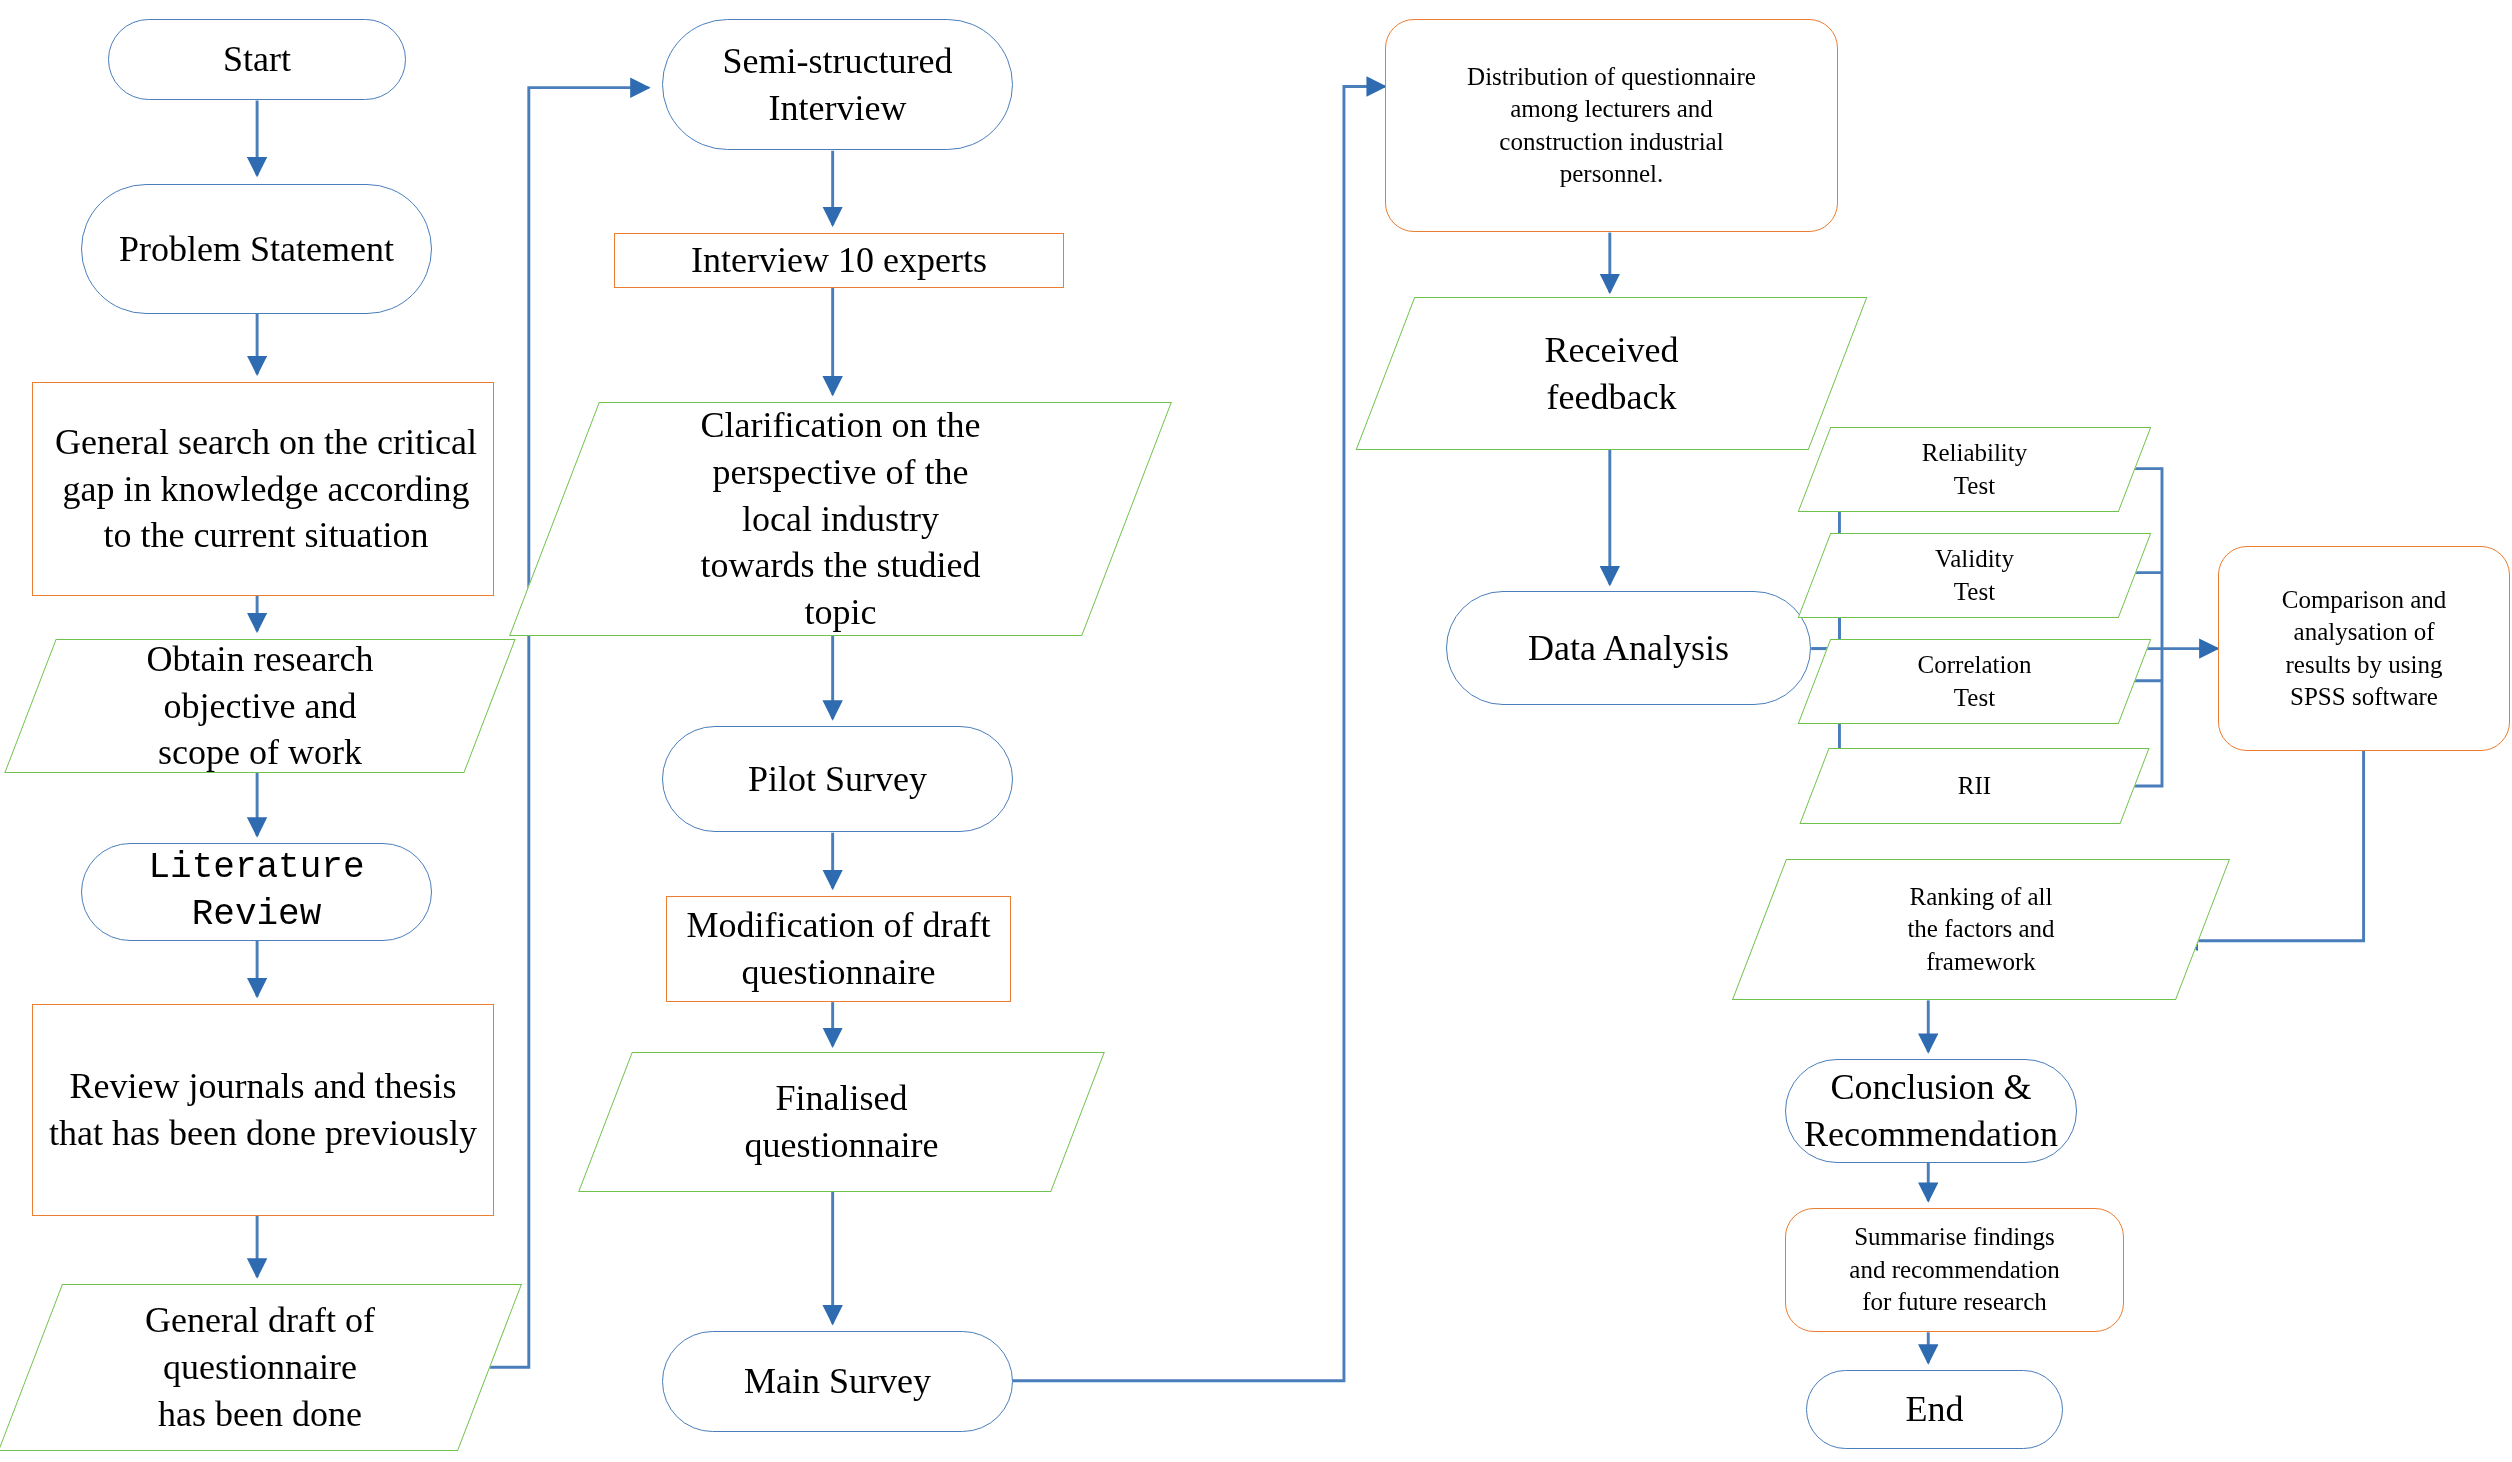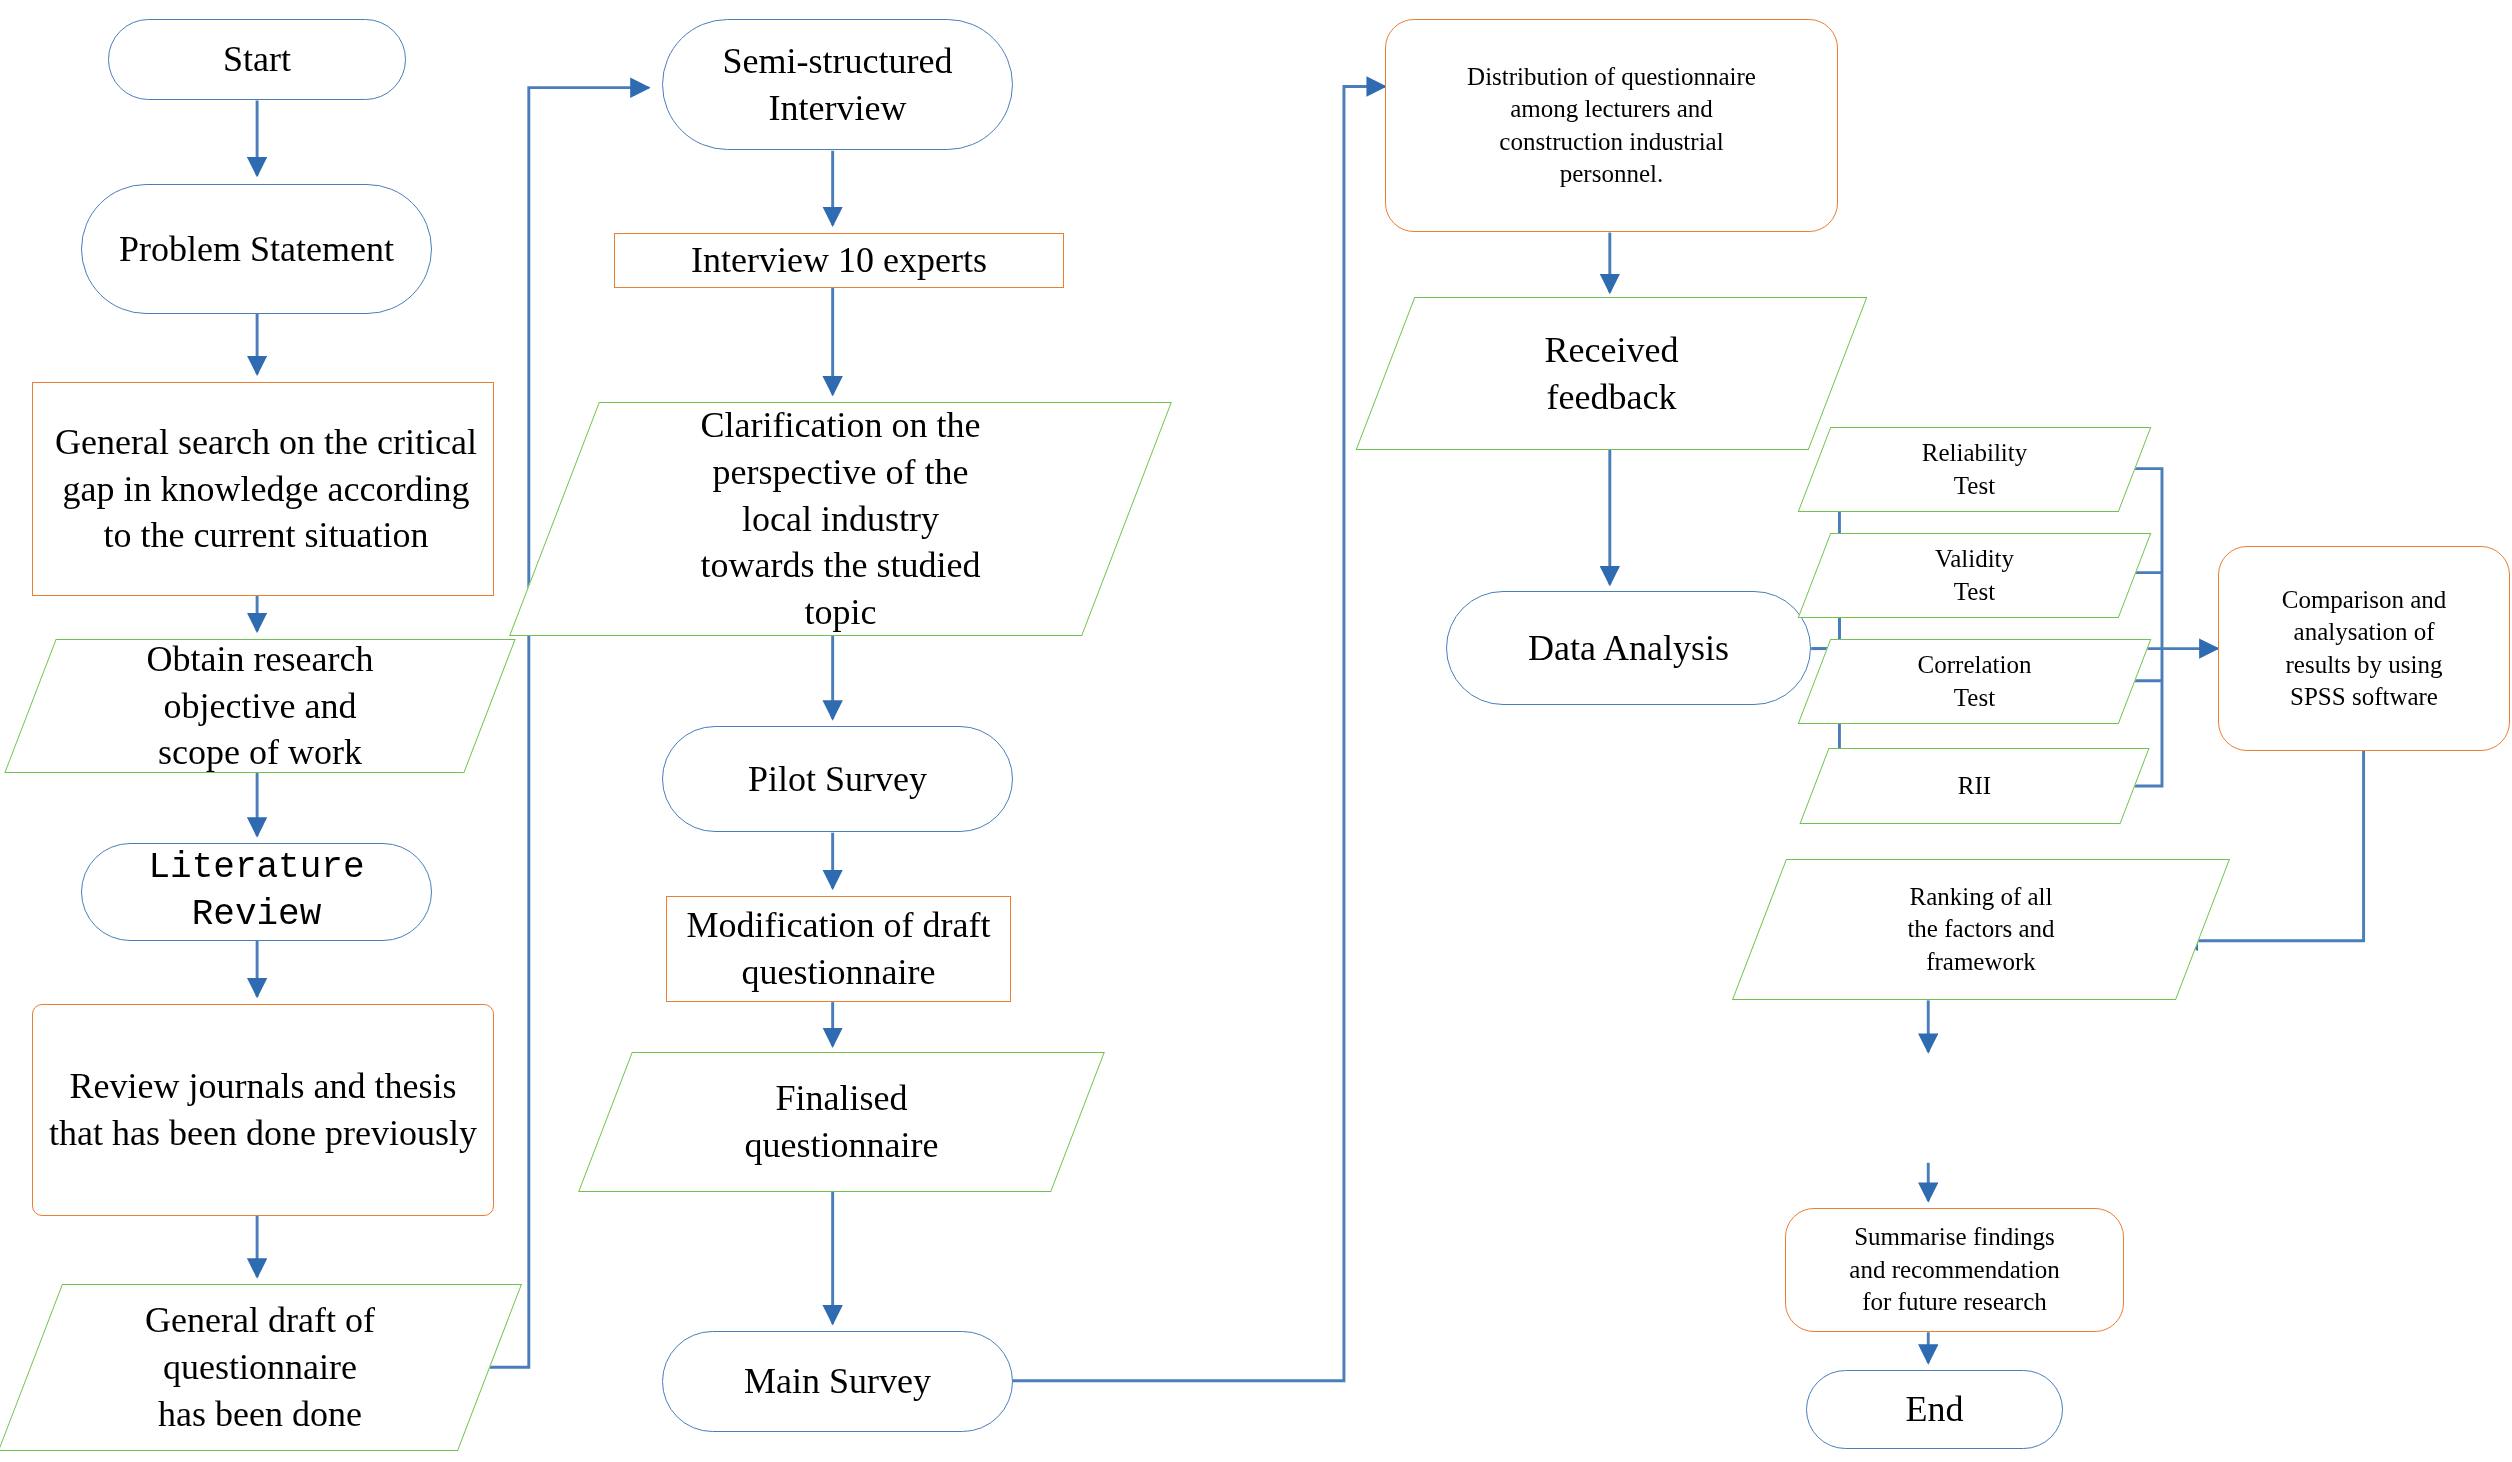--- a/index.html
+++ b/index.html
@@ -130,21 +130,21 @@
   <div class="node shape-para fs-48" style="left:30px;top:639px;width:460px;height:134px;">
     <span class="txt">Obtain research
 objective and
 scope of work</span>
   </div>
 
   <div class="node shape-capsule fs-48" style="left:81px;top:843px;width:351px;height:98px;font-family:Liberation Mono, monospace;">
     <span class="txt">Literature Review</span>
   </div>
 
-  <div class="node shape-rect fs-48" style="left:32px;top:1004px;width:462px;height:212px;border-radius:10px;">
+  <div class="node shape-rect fs-48" style="left:32px;top:1004px;width:462px;height:212px;">
     <span class="txt">Review journals and thesis
 that has been done previously</span>
   </div>
 
   <div class="node shape-para fs-48" style="left:30px;top:1284px;width:460px;height:167px;">
     <span class="txt">General draft of
 questionnaire
 has been done</span>
   </div>
 
@@ -224,20 +224,24 @@
 results by using
 SPSS software</span>
   </div>
 
   <div class="node shape-para fs-46" style="left:1759px;top:859px;width:444px;height:141px;">
     <span class="txt">Ranking of all
 the factors and
 framework</span>
   </div>
 
+  <div class="node shape-capsule fs-48" style="left:1785px;top:1059px;width:292px;height:104px;">
+    <span class="txt">Conclusion &amp;
+Recommendation</span>
+  </div>
 
   <div class="node shape-rect fs-46" style="left:1785px;top:1208px;width:339px;height:124px;">
     <span class="txt">Summarise findings
 and recommendation
 for future research</span>
   </div>
 
   <div class="node shape-capsule fs-48" style="left:1806px;top:1370px;width:257px;height:79px;">
     <span class="txt">End</span>
   </div>

